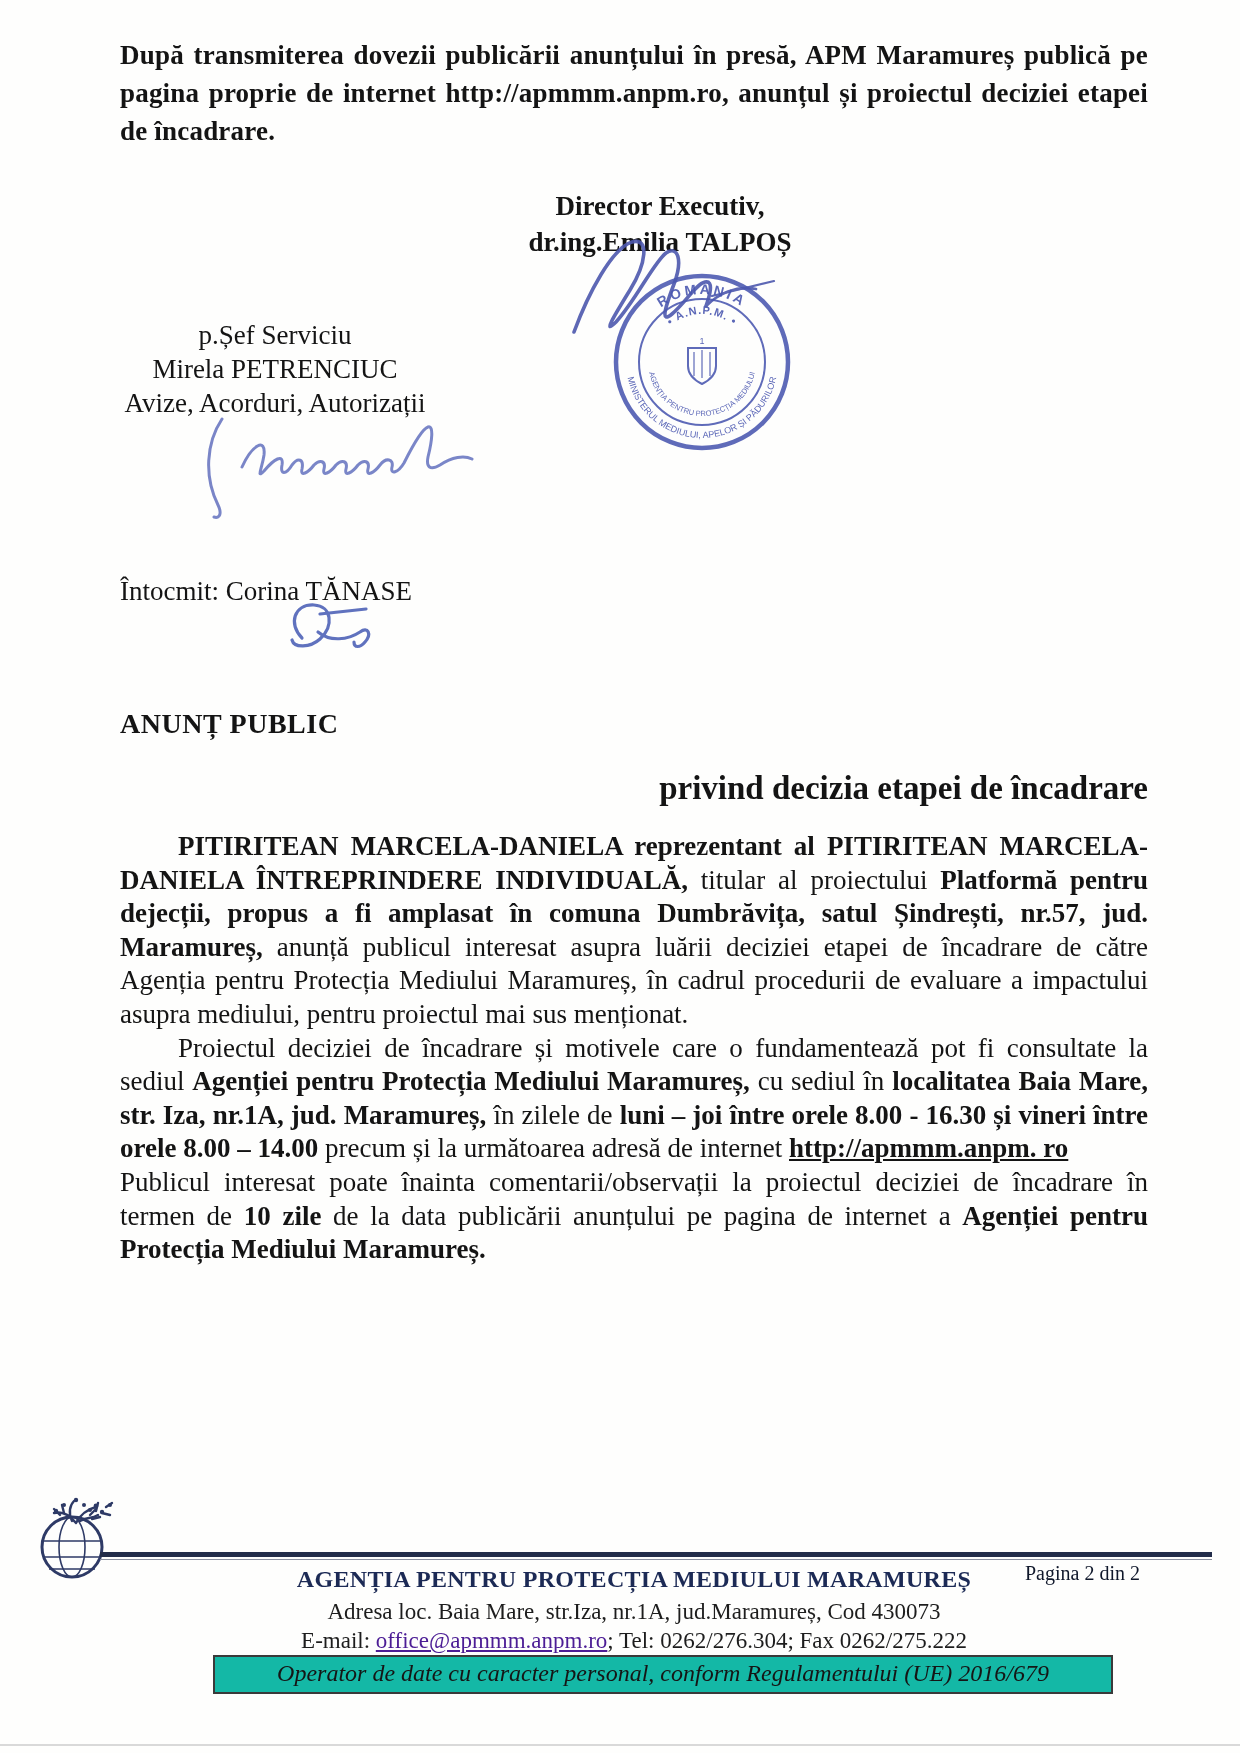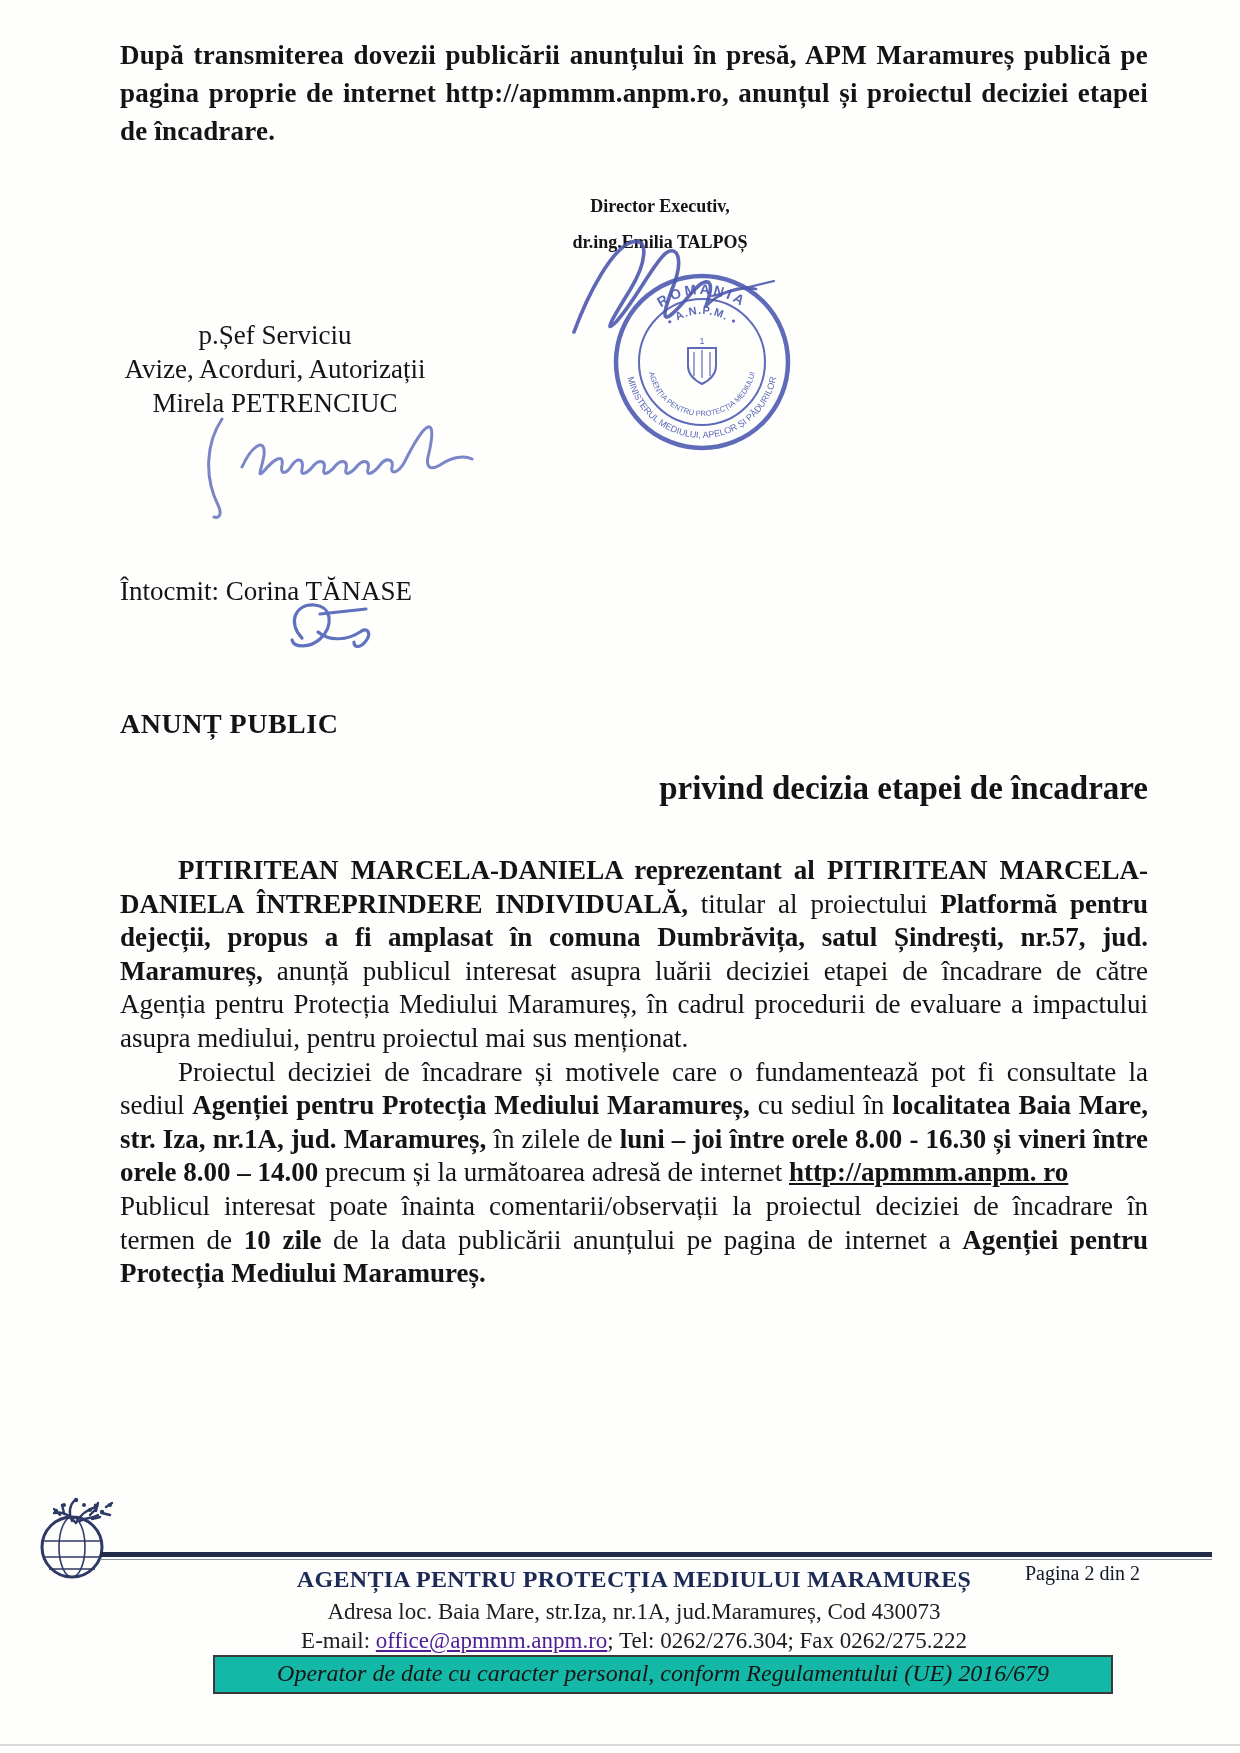--- a/index.html
+++ b/index.html
@@ -14,32 +14,32 @@
     padding-left:8px;
   }
   .abs{position:absolute;}
   .intro{
     left:120px;top:36px;width:1028px;
     font-size:27px;line-height:38px;font-weight:bold;
     text-align:justify;letter-spacing:.2px;
   }
   .director{
     left:440px;top:188px;width:440px;
-    text-align:center;font-weight:bold;font-size:18px;line-height:36px;
+    text-align:center;font-weight:bold;font-size:27px;line-height:36px;
   }
   .signer-left{
     left:105px;top:318px;width:340px;
     text-align:center;font-size:27px;line-height:34px;
   }
   .prepared{left:120px;top:576px;font-size:27px;}
   .doc-title{left:120px;top:708px;width:1028px;text-align:left;font-weight:bold;font-size:28px;letter-spacing:.5px;}
   .doc-subtitle{left:120px;top:770px;width:1028px;text-align:right;font-weight:bold;font-size:33px;}
   .body-text{
     left:120px;top:830px;width:1028px;
-    font-size:27px;line-height:33.6px;text-align:justify;margin-top:24px;
+    font-size:27px;line-height:33.6px;text-align:justify;
   }
   .body-text p{margin:0;}
   .body-text p.indent{text-indent:58px;}
   .sig-svg{pointer-events:none;}
   
   .rule{left:100px;top:1552px;width:1112px;height:5px;background:#222c49;}
   .rule-shadow{left:100px;top:1559px;width:1112px;height:1px;background:#8b90a0;}
   .pagina{left:990px;top:1562px;width:150px;text-align:right;font-size:20px;color:#0f172a;}
   .agency{left:120px;top:1566px;width:1028px;text-align:center;font-weight:bold;font-size:24px;color:#1c2a55;letter-spacing:.3px;}
   .address{left:120px;top:1599px;width:1028px;text-align:center;font-size:23px;color:#1d1d1d;}
@@ -92,22 +92,22 @@
       <text x="92" y="74" font-size="9" text-anchor="middle">1</text>
     </g>
     <g fill="none" stroke="#4a57b0" stroke-width="2" opacity="0.88">
       <path d="M78,78 h28 v18 c0,10 -8,15 -14,18 c-6,-3 -14,-8 -14,-18 z"></path>
       <path d="M84,82 v24 M92,80 v28 M100,82 v24" stroke-width="1.2"></path>
     </g>
   </svg>
 
   <div class="abs signer-left">
     <div>p.Șef Serviciu</div>
+    <div>Mirela PETRENCIUC</div>
     <div>Avize, Acorduri, Autorizații</div>
-    <div>Mirela PETRENCIUC</div>
   </div>
 
   <svg class="abs sig-svg" style="left:190px;top:405px;" width="290" height="120" viewBox="0 0 290 120">
     <g fill="none" stroke="#6c79c2" stroke-width="3" stroke-linecap="round" opacity="0.9">
       <path d="M32,14 C16,38 14,72 28,100 C32,108 30,114 24,112"></path>
       <path d="M52,62 C62,40 76,32 74,50 C72,64 66,74 74,66 C84,54 94,48 92,60 C90,70 96,70 102,60 C108,52 114,54 112,64 C110,72 118,68 124,60 C130,54 136,56 134,64 C132,72 140,68 146,60 C152,54 158,56 156,64 C154,72 162,68 168,60 C174,54 180,56 178,64 C176,72 184,68 190,60 C196,52 204,54 202,62 C200,70 208,68 214,58 C222,42 232,24 238,22 C244,20 242,36 238,52 C236,62 240,66 250,60 C262,52 274,50 282,54"></path>
     </g>
   </svg>
 
   <div class="abs prepared">Întocmit: Corina TĂNASE</div>

